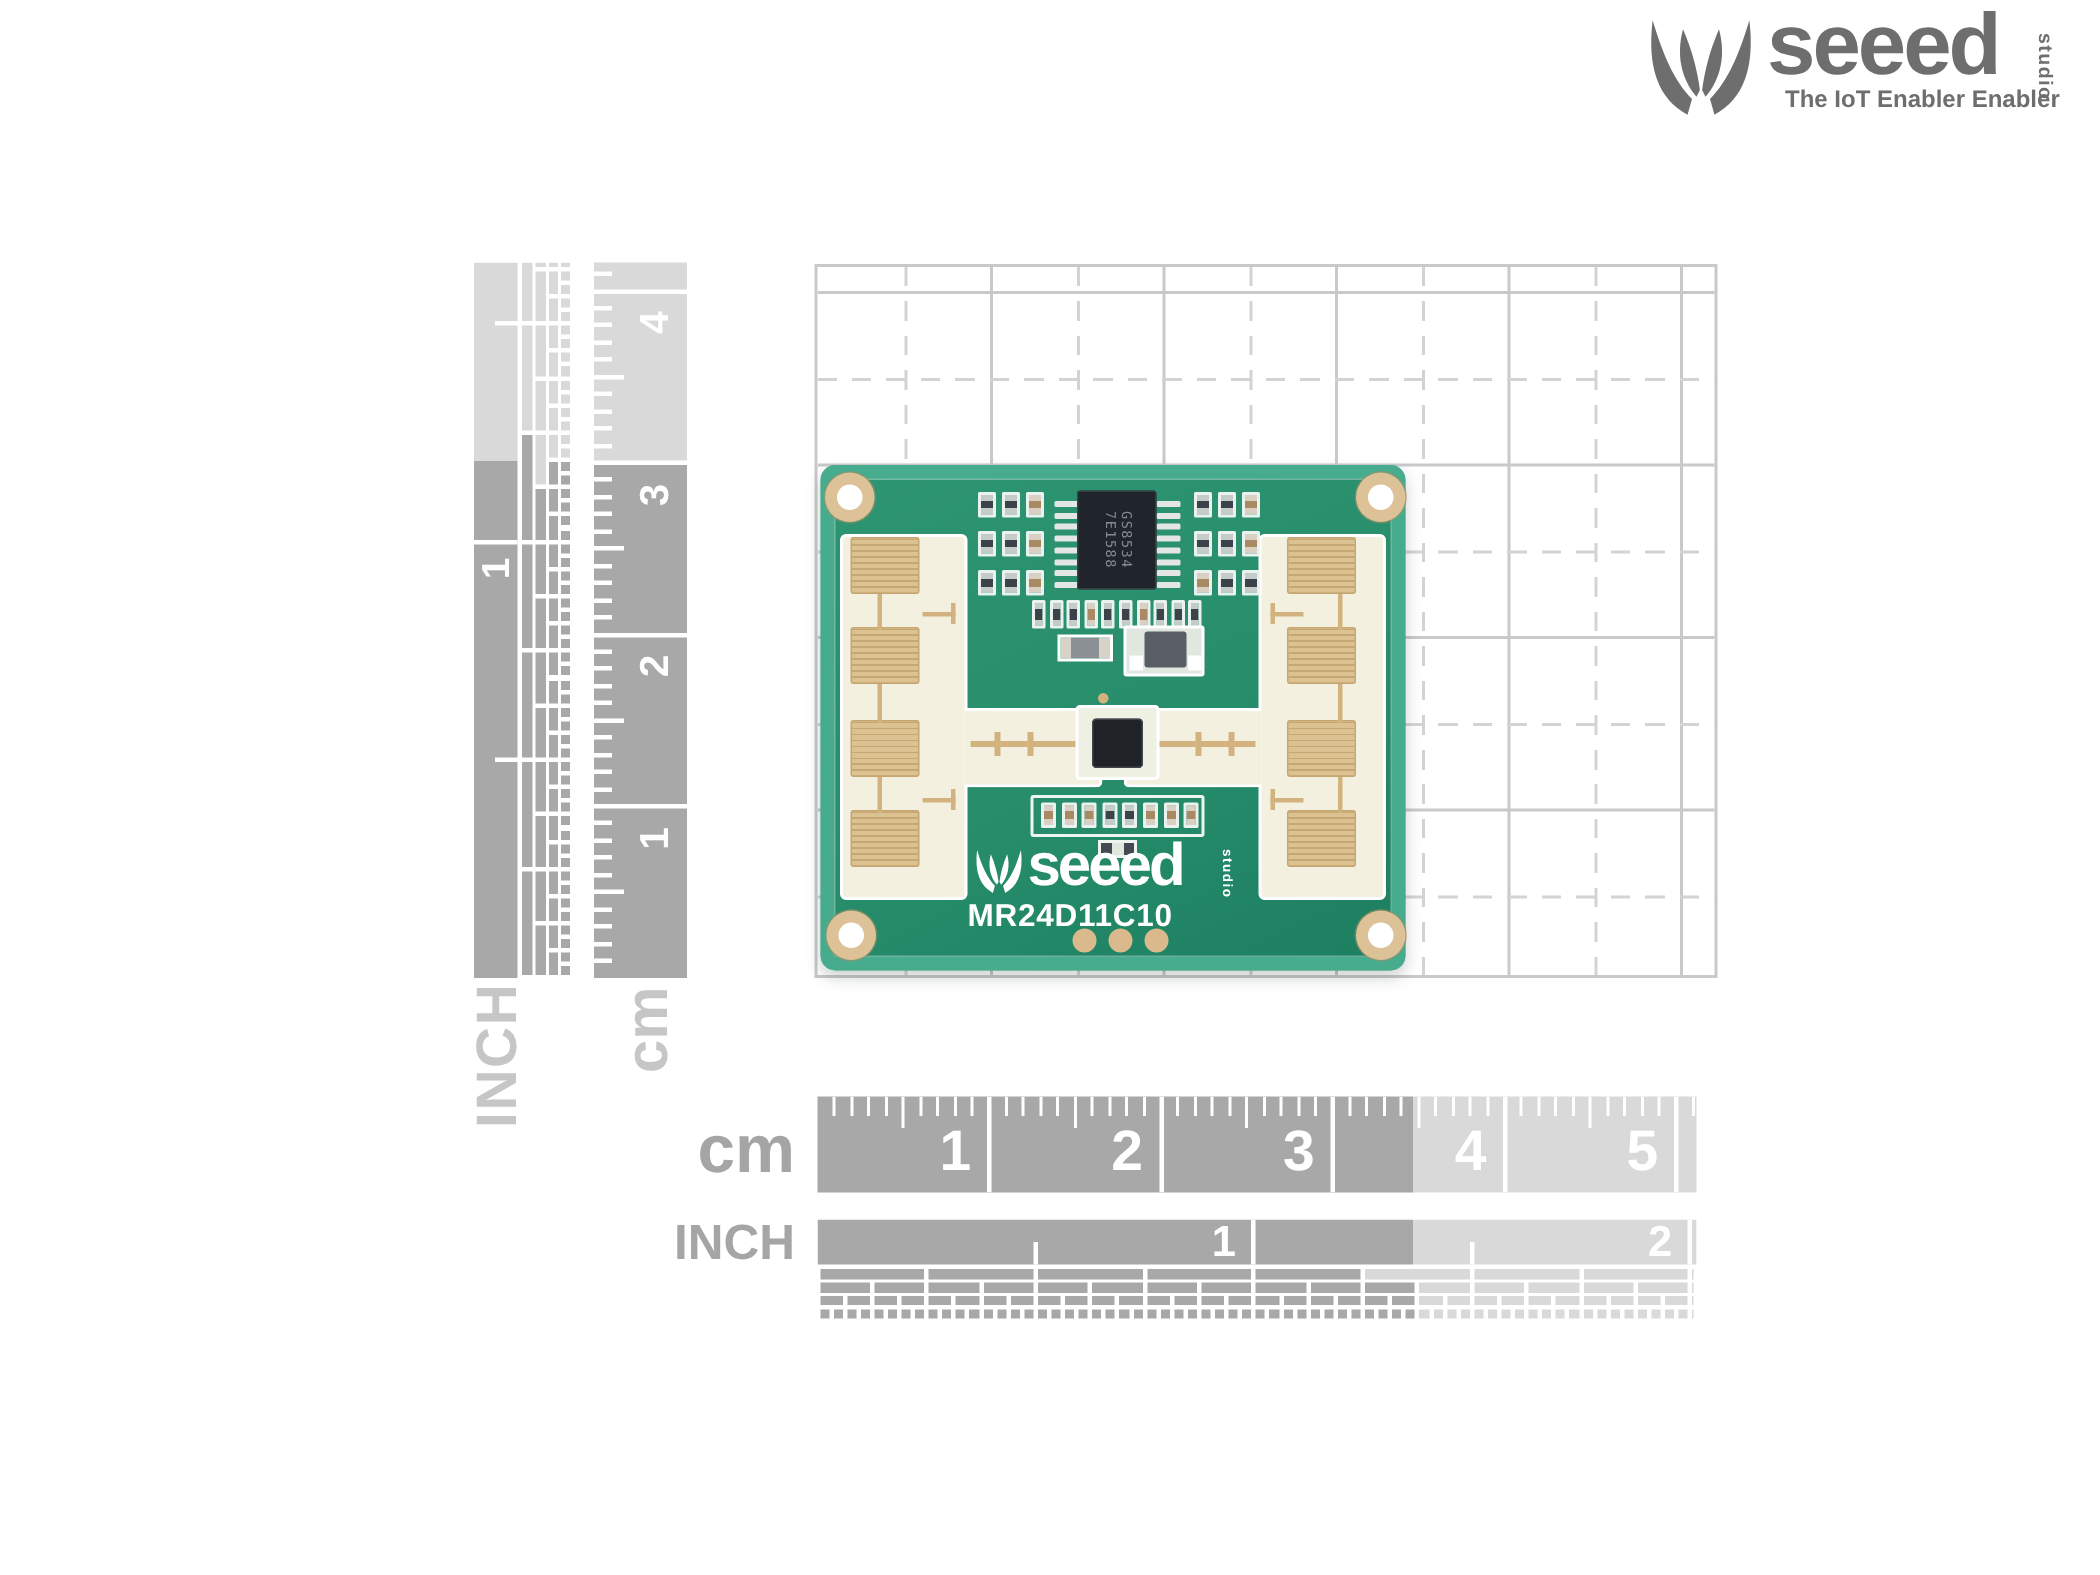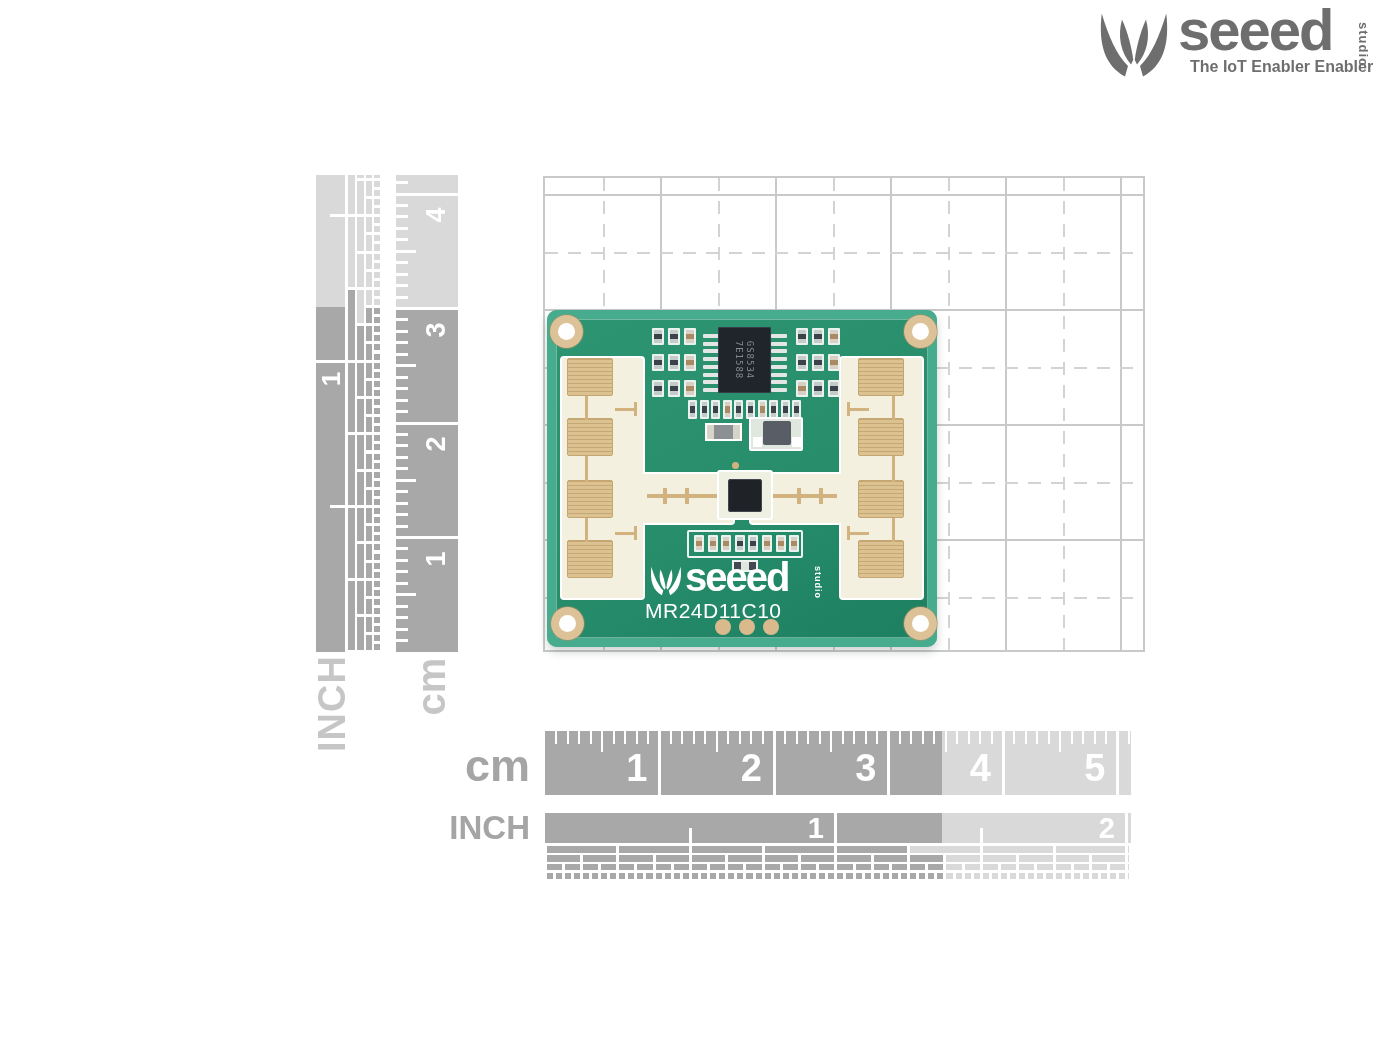--- a/index.html
+++ b/index.html
@@ -376,21 +376,21 @@
               background:linear-gradient(90deg,#454a52 0 7px,#dfe7df 7px 15px,#454a52 15px);"></div>
 
   <svg class="abs silk" style="left:102px;top:252px;" width="34" height="38" viewBox="0 0 100 88" fill="#ffffff">
     <path d="M38,86 C12,72 2,44 7,2 C16,32 26,56 42,72 Z"></path>
     <path d="M62,86 C88,72 98,44 93,2 C84,32 74,56 58,72 Z"></path>
     <path d="M46,70 C32,54 28,32 34,10 C42,28 47,48 49,64 Z"></path>
     <path d="M54,70 C68,54 72,32 66,10 C58,28 53,48 51,64 Z"></path>
   </svg>
   <div class="abs silk" style="left:138px;top:246px;font-size:40px;font-weight:bold;letter-spacing:-2px;line-height:42px;">seeed</div>
   <div class="abs silk" style="left:266px;top:256px;writing-mode:vertical-rl;font-size:9px;font-weight:bold;letter-spacing:1px;">studio</div>
-  <div class="abs silk" style="left:98px;top:289px;font-size:21px;font-weight:normal;letter-spacing:0.5px;">MR24D11C10</div>
+  <div class="abs silk" style="left:98px;top:289px;font-size:21px;font-weight:bold;letter-spacing:0.5px;">MR24D11C10</div>
   <div class="abs" style="left:168px;top:309px;width:16px;height:16px;border-radius:50%;background:#daba8c;"></div>
   <div class="abs" style="left:192px;top:309px;width:16px;height:16px;border-radius:50%;background:#daba8c;"></div>
   <div class="abs" style="left:216px;top:309px;width:16px;height:16px;border-radius:50%;background:#daba8c;"></div>
 </div>
 
 <div class="blabel" style="left:410px;top:741px;width:120px;font-size:45px;line-height:50px;">cm</div>
 <div class="ruler" id="r-bottom-cm" style="left:545px;top:731px;width:586px;height:64px;
             background:linear-gradient(90deg,#a8a8a8 0 397px,#d9d9d9 397px);">
     <div style="position: absolute; left: 10.45px; top: 0px; width: 2px; height: 13px; background: rgb(255, 255, 255);"></div>
     <div style="position: absolute; left: 21.9px; top: 0px; width: 2px; height: 13px; background: rgb(255, 255, 255);"></div>

